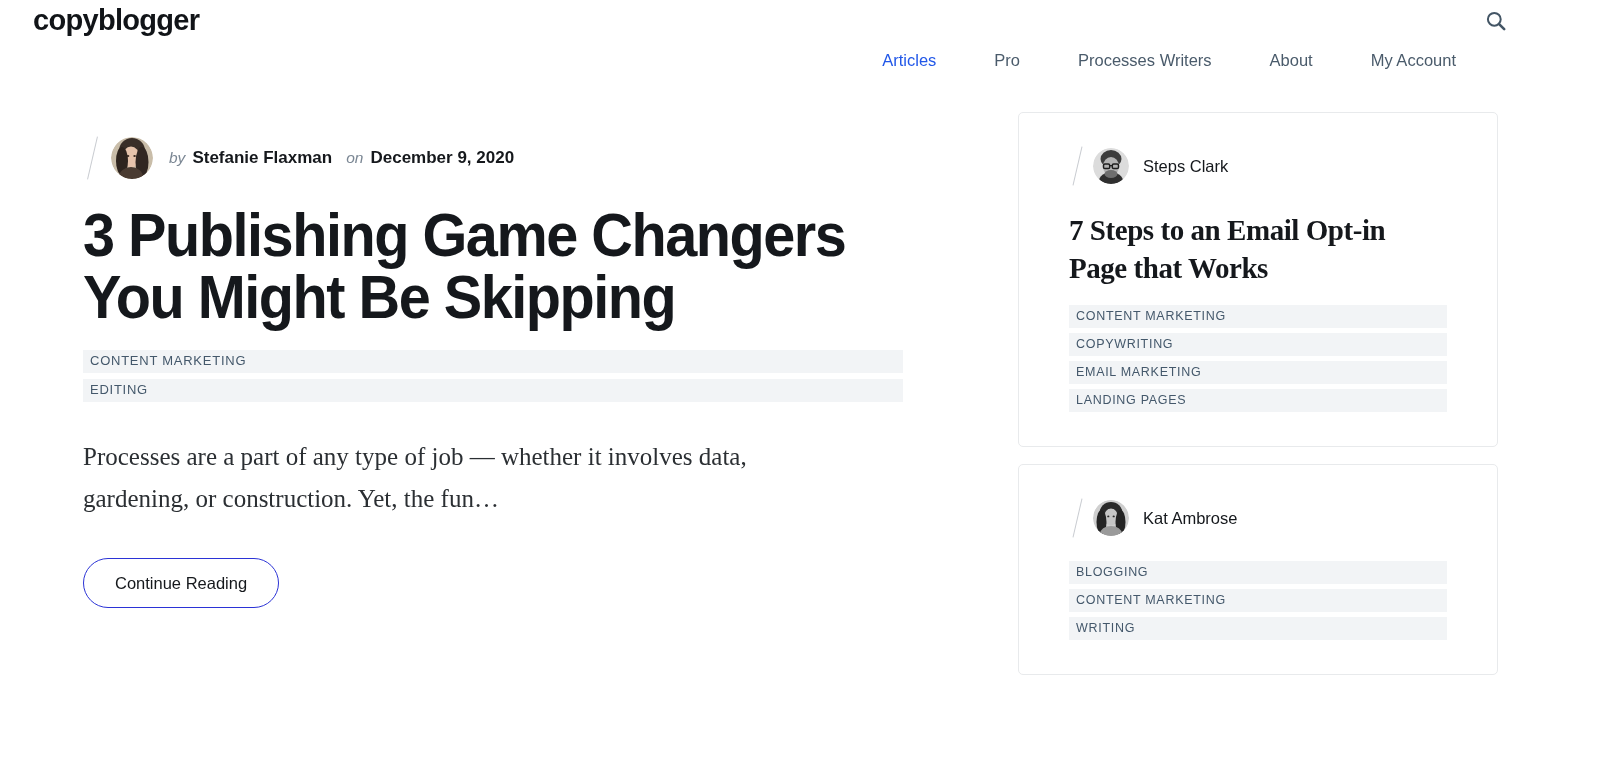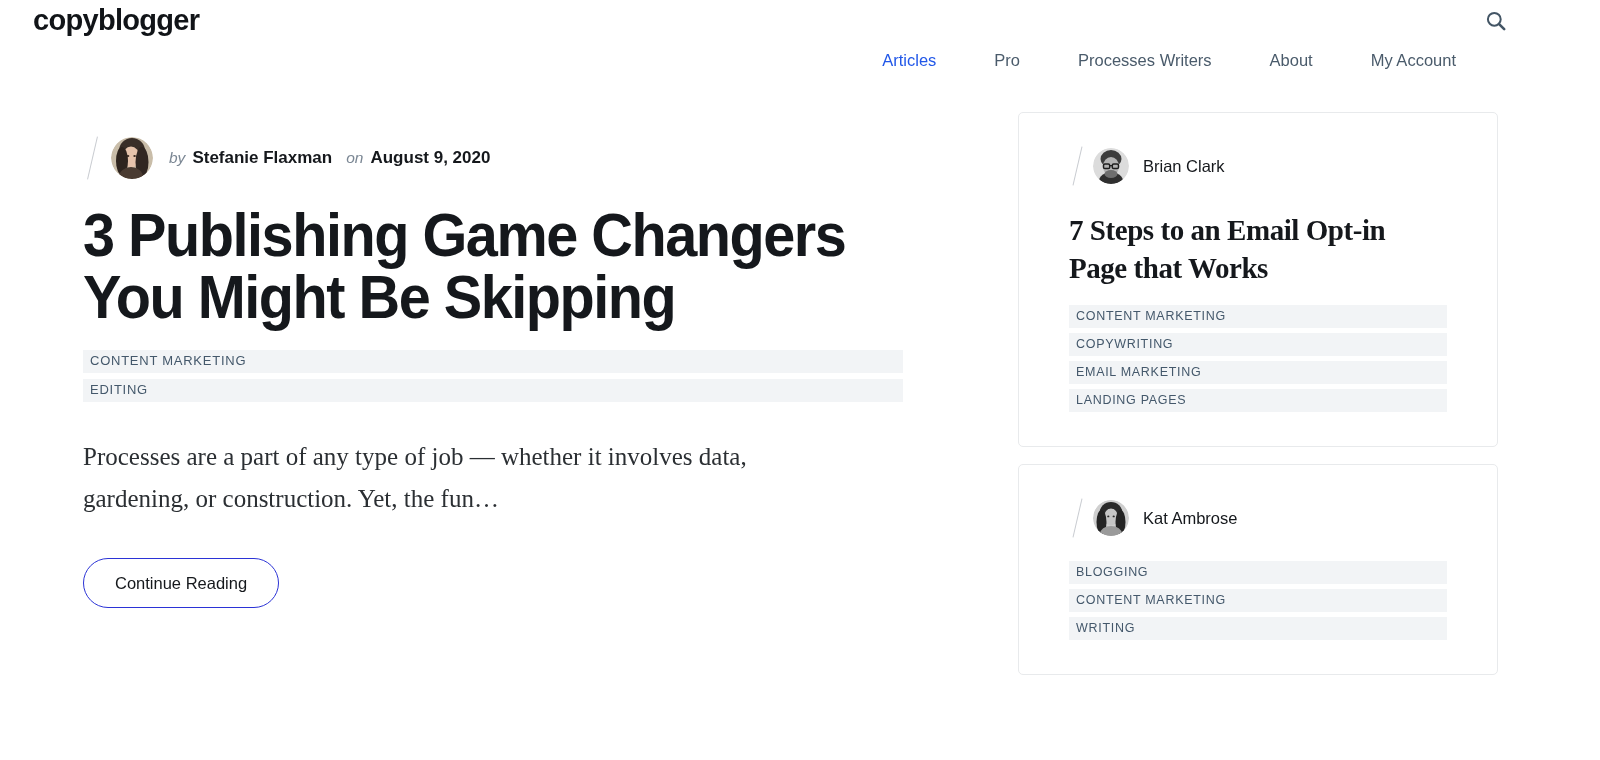--- a/index.html
+++ b/index.html
@@ -271,21 +271,21 @@
             <ellipse cx="11" cy="24" rx="6" ry="14" fill="#2e241e"></ellipse>
             <ellipse cx="31" cy="25" rx="6.5" ry="15" fill="#312722"></ellipse>
             <ellipse cx="20" cy="40" rx="12" ry="10" fill="#4a3b31"></ellipse>
             <ellipse cx="17" cy="19" rx="1.3" ry="1.1" fill="#3a2a20"></ellipse>
             <ellipse cx="23.6" cy="19" rx="1.3" ry="1.1" fill="#3a2a20"></ellipse>
           </g>
         </svg>
       </span>
 
       <span class="byline-text">
-        <span class="muted">by</span><span class="sp"></span><span class="strong">Stefanie Flaxman</span><span class="sp"></span><span class="sp"></span><span class="muted">on</span><span class="sp"></span><span class="strong">August 9, 2020</span>
+        <span class="muted">by</span><span class="sp"></span><span class="strong">Stefanie Flaxman</span><span class="sp"></span><span class="sp"></span><span class="muted">on</span><span class="sp"></span><span class="strong">December 9, 2020</span>
       </span>
     </div>
 
     <h1 class="post-title">3 Publishing Game Changers You Might Be Skipping</h1>
 
     <div class="tag-row">
       <span class="tag">CONTENT MARKETING</span>
       <span class="tag">EDITING</span>
     </div>
 
@@ -311,21 +311,21 @@
               <ellipse cx="18" cy="11" rx="10.5" ry="9" fill="#3d3d3d"></ellipse>
               <ellipse cx="18" cy="18.5" rx="8" ry="9.5" fill="#b4b4b4"></ellipse>
               <ellipse cx="18" cy="33" rx="12" ry="9" fill="#2f2f2f"></ellipse>
               <ellipse cx="18" cy="26" rx="6.5" ry="4" fill="#6e6e6e"></ellipse>
               <rect x="10.5" y="16" width="6.2" height="4.6" rx="1.4" fill="none" stroke="#1f1f1f" stroke-width="1.5"></rect>
               <rect x="19.3" y="16" width="6.2" height="4.6" rx="1.4" fill="none" stroke="#1f1f1f" stroke-width="1.5"></rect>
               <line x1="16.7" y1="17.6" x2="19.3" y2="17.6" stroke="#1f1f1f" stroke-width="1.3"></line>
             </g>
           </svg>
         </span>
-        <span class="card-author">Brian Clark</span>
+        <span class="card-author">Steps Clark</span>
       </div>
 
       <h2 class="card-title">7 Steps to an Email Opt-in Page that Works</h2>
 
       <div class="tag-row">
         <span class="tag">CONTENT MARKETING</span>
         <span class="tag">COPYWRITING</span>
         <span class="tag">EMAIL MARKETING</span>
         <span class="tag">LANDING PAGES</span>
       </div>

